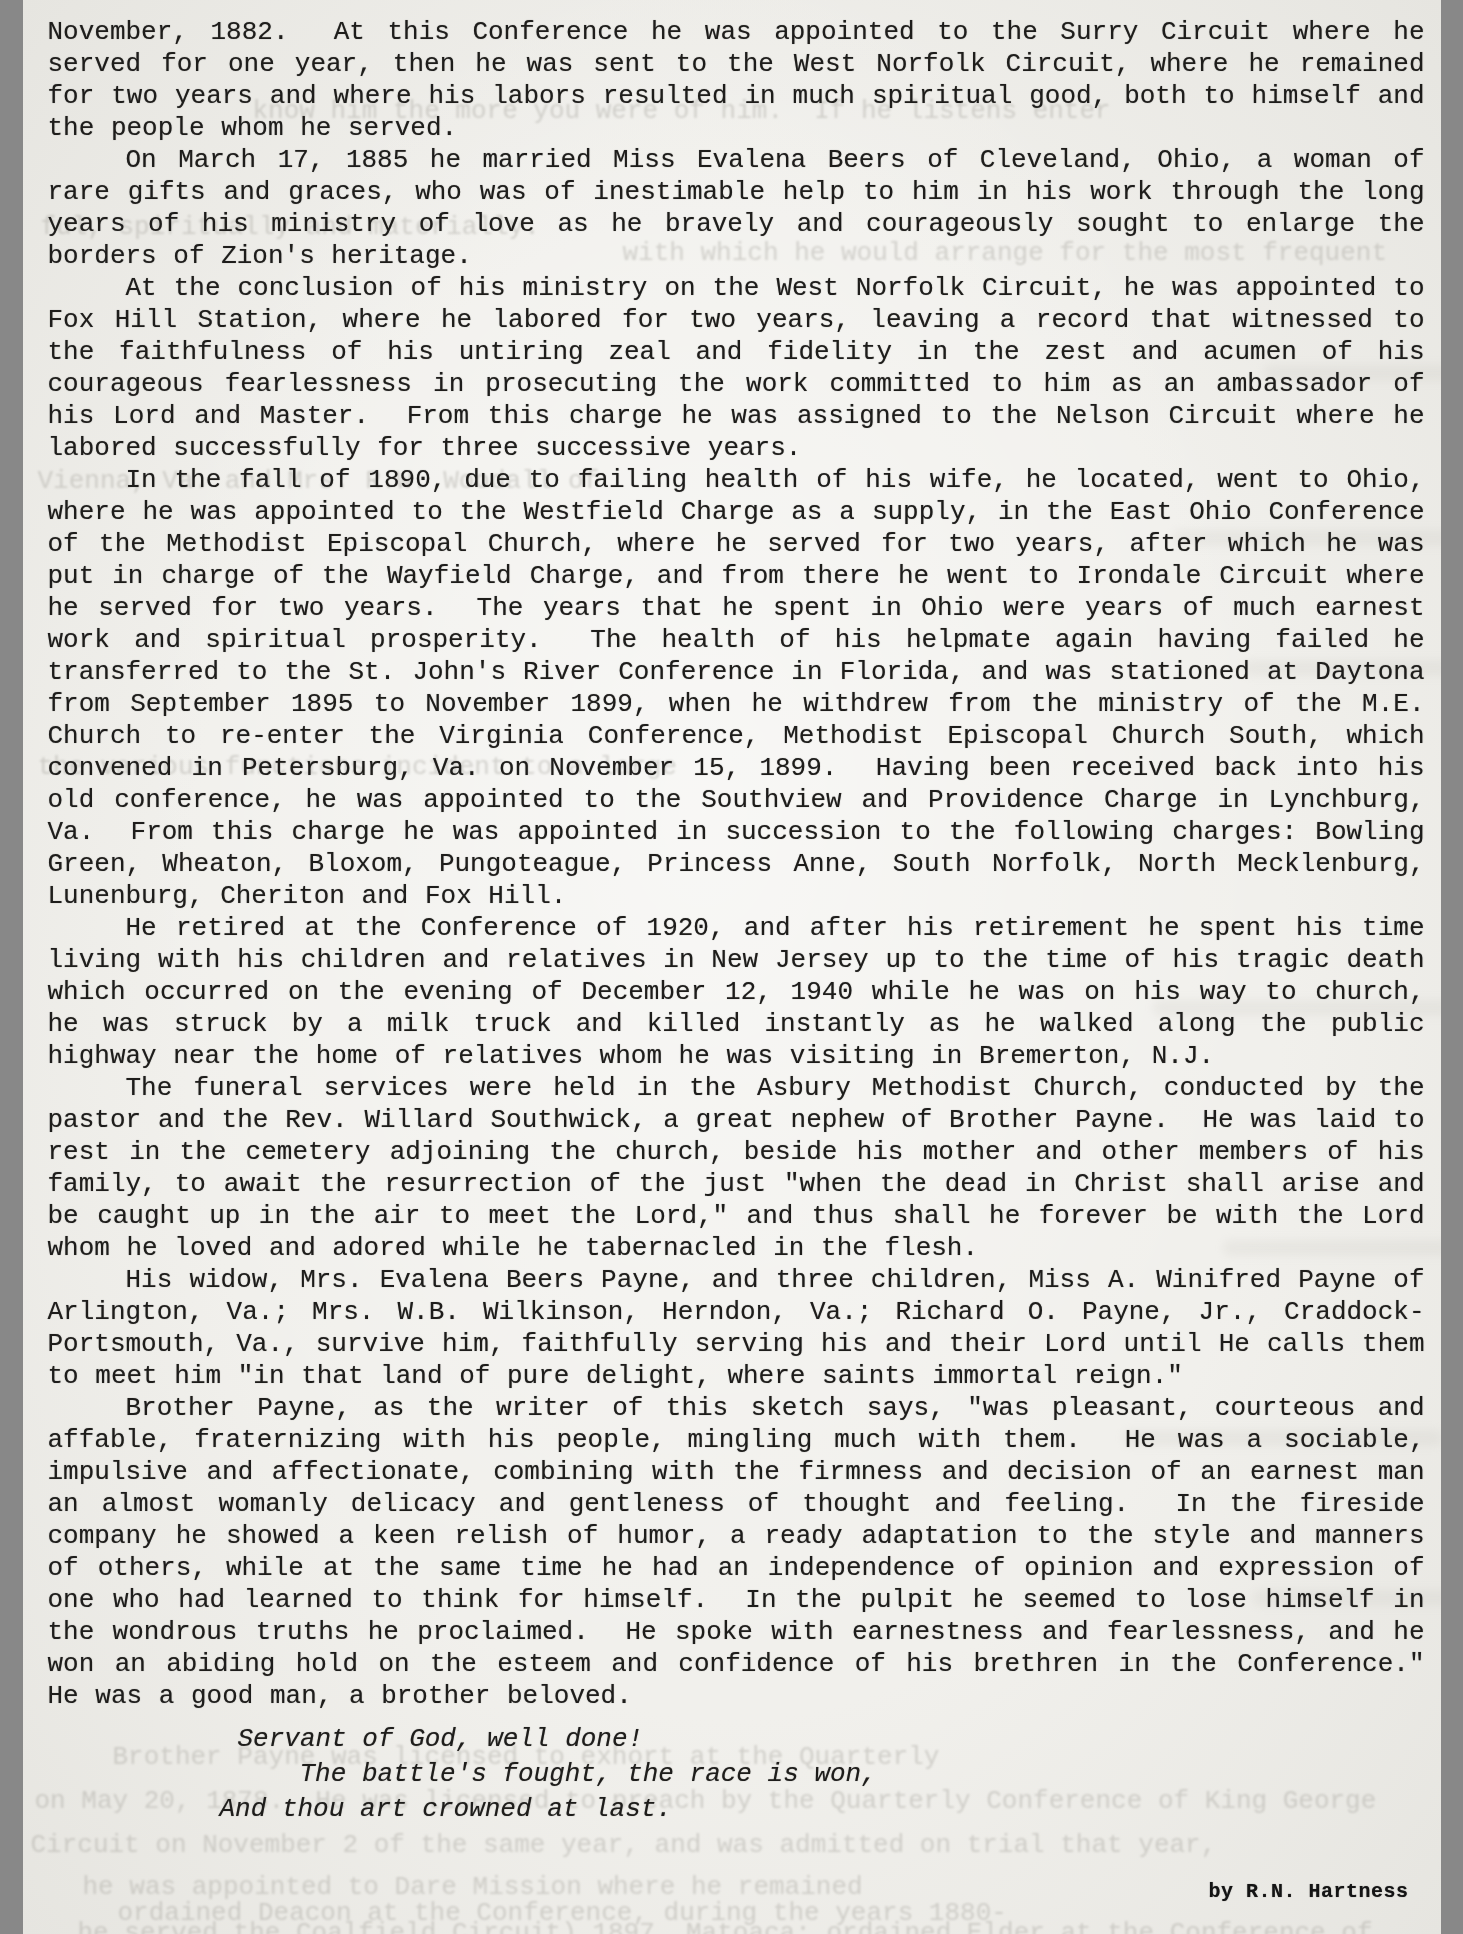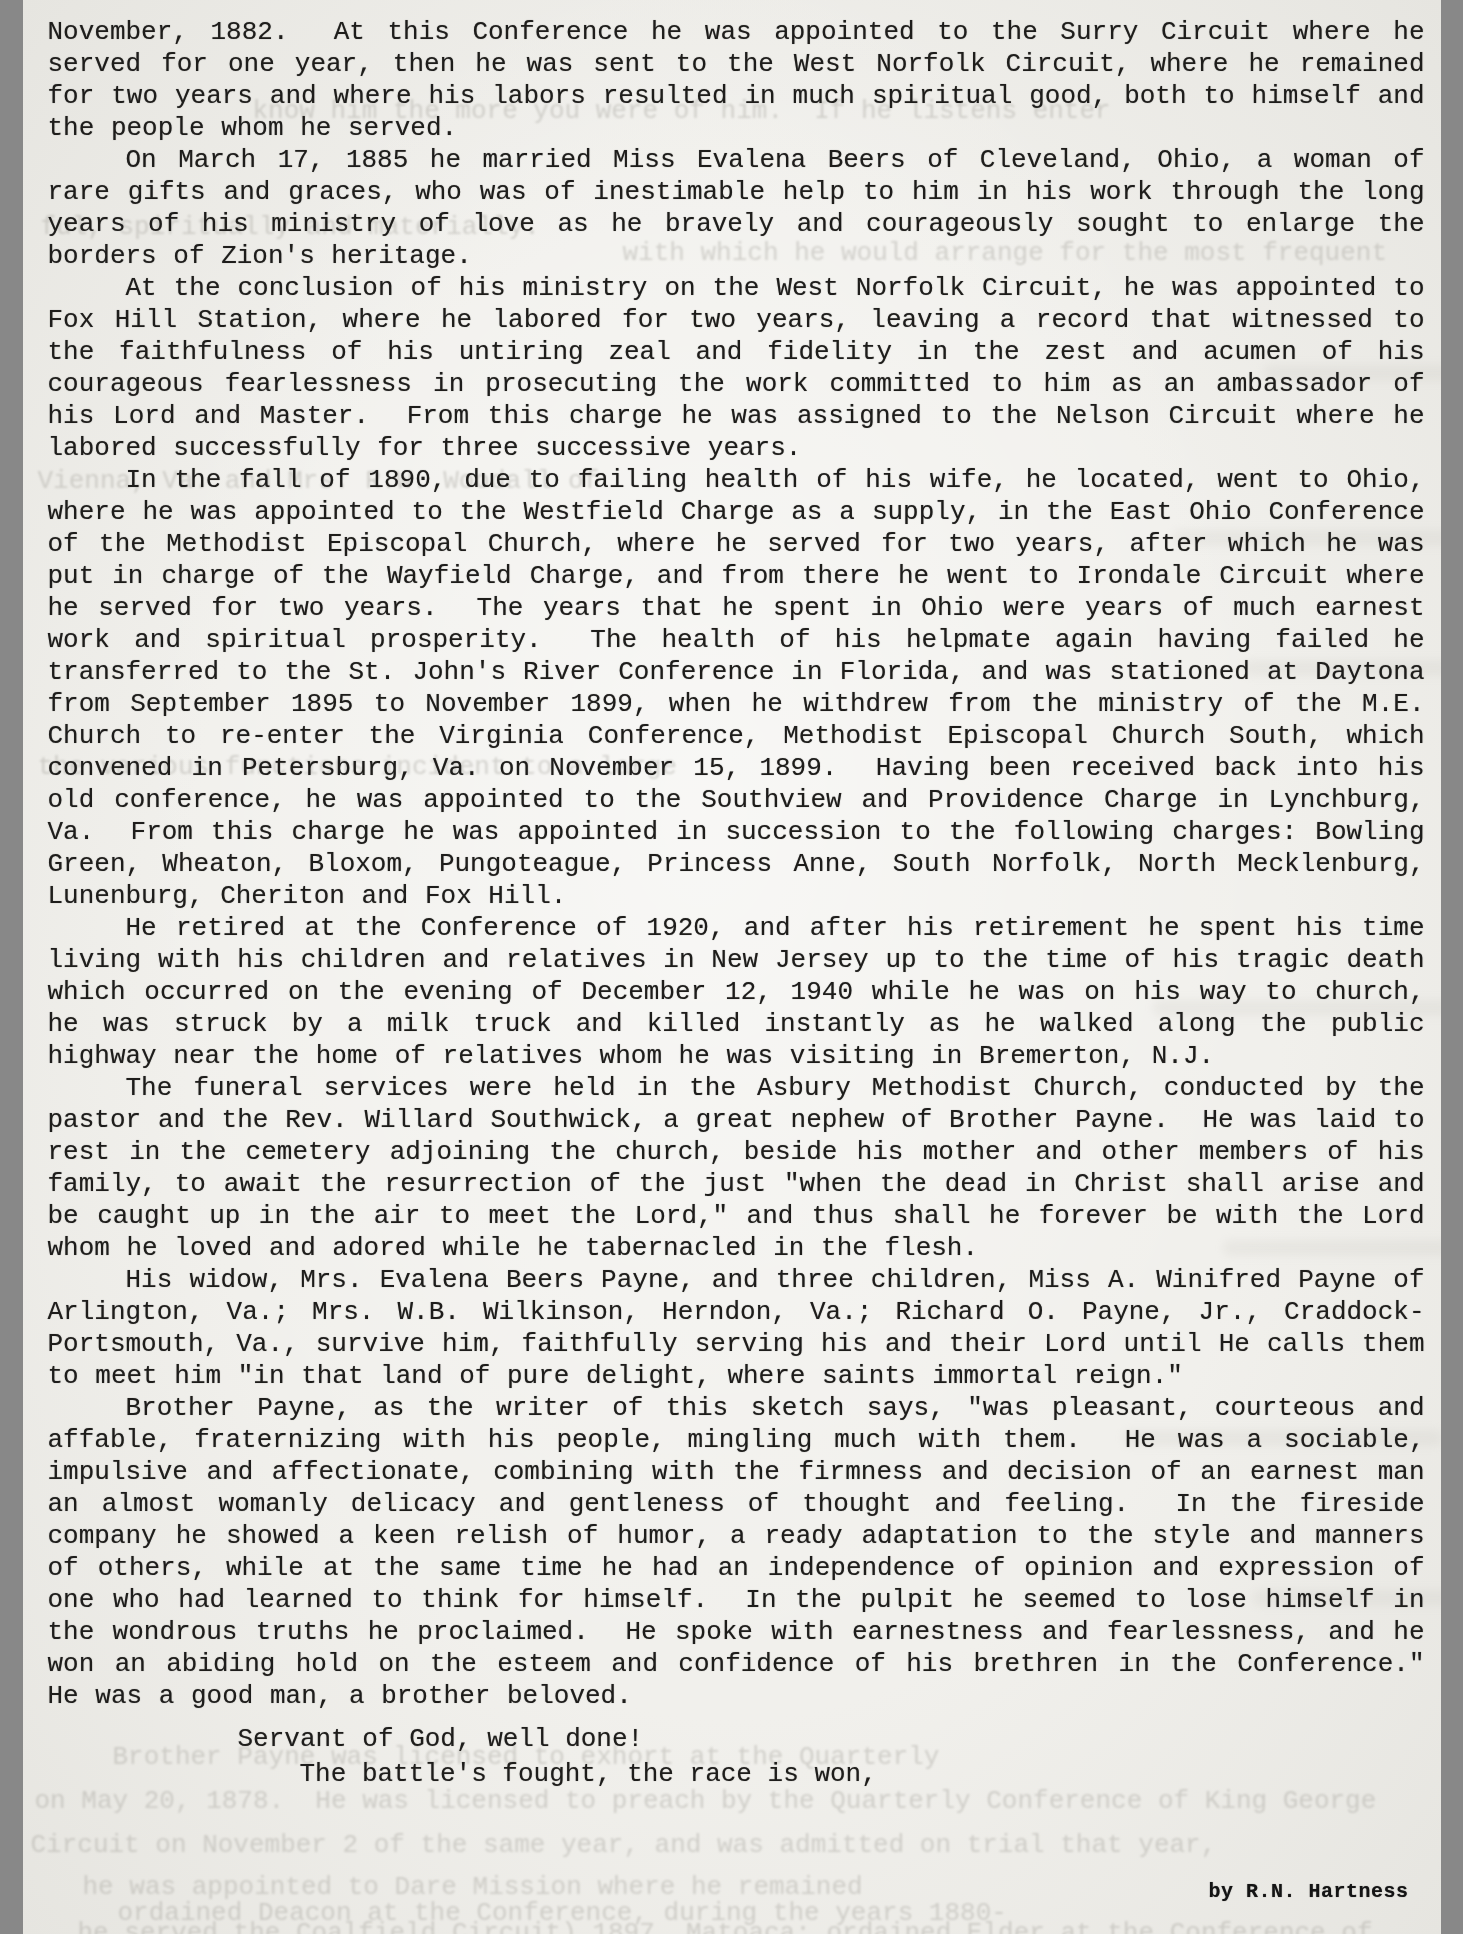--- a/index.html
+++ b/index.html
@@ -33,20 +33,21 @@
     white-space:pre-wrap;
     text-shadow:0 0 1px rgba(25,25,25,.45);
     word-spacing:1px;
   }
   .para.first{text-indent:0;}
   .poem{margin-top:10px;}
   .poem-line{
     line-height:35px;
     white-space:pre;
     text-shadow:0 0 1px rgba(25,25,25,.45);
+    font-style:italic;
   }
   .poem-line:nth-child(1){padding-left:190px;}
   .poem-line:nth-child(2){padding-left:252px;}
   .poem-line:nth-child(3){padding-left:172px;}
   .poem-line:nth-child(4){padding-left:222px;}
   .byline{
     position:absolute;
     top:1880px;right:32px;
     font-size:20px;
     font-weight:bold;
@@ -116,18 +117,19 @@
     <p class="para">At the conclusion of his ministry on the West Norfolk Circuit, he was appointed to Fox Hill Station, where he labored for two years, leaving a record that witnessed to the faithfulness of his untiring zeal and fidelity in the zest and acumen of his courageous fearlessness in prosecuting the work committed to him as an ambassador of his Lord and Master.  From this charge he was assigned to the Nelson Circuit where he labored successfully for three successive years.</p>
     <p class="para">In the fall of 1890, due to failing health of his wife, he located, went to Ohio, where he was appointed to the Westfield Charge as a supply, in the East Ohio Conference of the Methodist Episcopal Church, where he served for two years, after which he was put in charge of the Wayfield Charge, and from there he went to Irondale Circuit where he served for two years.  The years that he spent in Ohio were years of much earnest work and spiritual prosperity.  The health of his helpmate again having failed he transferred to the St. John's River Conference in Florida, and was stationed at Daytona from September 1895 to November 1899, when he withdrew from the ministry of the M.E. Church to re-enter the Virginia Conference, Methodist Episcopal Church South, which convened in Petersburg, Va. on November 15, 1899.  Having been received back into his old conference, he was appointed to the Southview and Providence Charge in Lynchburg, Va.  From this charge he was appointed in succession to the following charges: Bowling Green, Wheaton, Bloxom, Pungoteague, Princess Anne, South Norfolk, North Mecklenburg, Lunenburg, Cheriton and Fox Hill.</p>
     <p class="para">He retired at the Conference of 1920, and after his retirement he spent his time living with his children and relatives in New Jersey up to the time of his tragic death which occurred on the evening of December 12, 1940 while he was on his way to church, he was struck by a milk truck and killed instantly as he walked along the public highway near the home of relatives whom he was visiting in Bremerton, N.J.</p>
     <p class="para">The funeral services were held in the Asbury Methodist Church, conducted by the pastor and the Rev. Willard Southwick, a great nephew of Brother Payne.  He was laid to rest in the cemetery adjoining the church, beside his mother and other members of his family, to await the resurrection of the just "when the dead in Christ shall arise and be caught up in the air to meet the Lord," and thus shall he forever be with the Lord whom he loved and adored while he tabernacled in the flesh.</p>
     <p class="para">His widow, Mrs. Evalena Beers Payne, and three children, Miss A. Winifred Payne of Arlington, Va.; Mrs. W.B. Wilkinson, Herndon, Va.; Richard O. Payne, Jr., Craddock-Portsmouth, Va., survive him, faithfully serving his and their Lord until He calls them to meet him "in that land of pure delight, where saints immortal reign."</p>
     <p class="para">Brother Payne, as the writer of this sketch says, "was pleasant, courteous and affable, fraternizing with his people, mingling much with them.  He was a sociable, impulsive and affectionate, combining with the firmness and decision of an earnest man an almost womanly delicacy and gentleness of thought and feeling.  In the fireside company he showed a keen relish of humor, a ready adaptation to the style and manners of others, while at the same time he had an independence of opinion and expression of one who had learned to think for himself.  In the pulpit he seemed to lose himself in the wondrous truths he proclaimed.  He spoke with earnestness and fearlessness, and he won an abiding hold on the esteem and confidence of his brethren in the Conference."  He was a good man, a brother beloved.</p>
 
     <div class="poem">
       <div class="poem-line">Servant of God, well done!</div>
       <div class="poem-line">The battle's fought, the race is won,</div>
+      <div class="poem-line">And thou art crowned at last.</div>
     </div>
   </div>
 
   <div class="byline">by R.N. Hartness</div>
 
 </div>
 
 </body></html>

